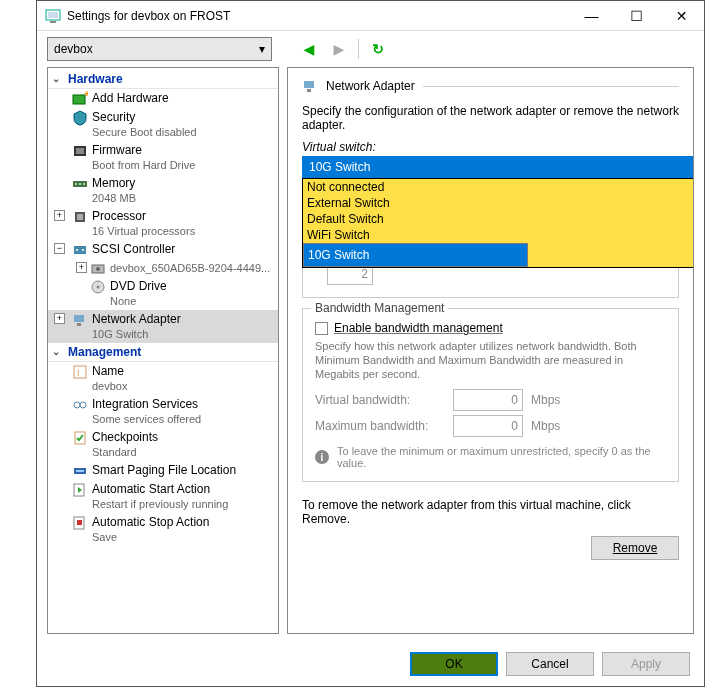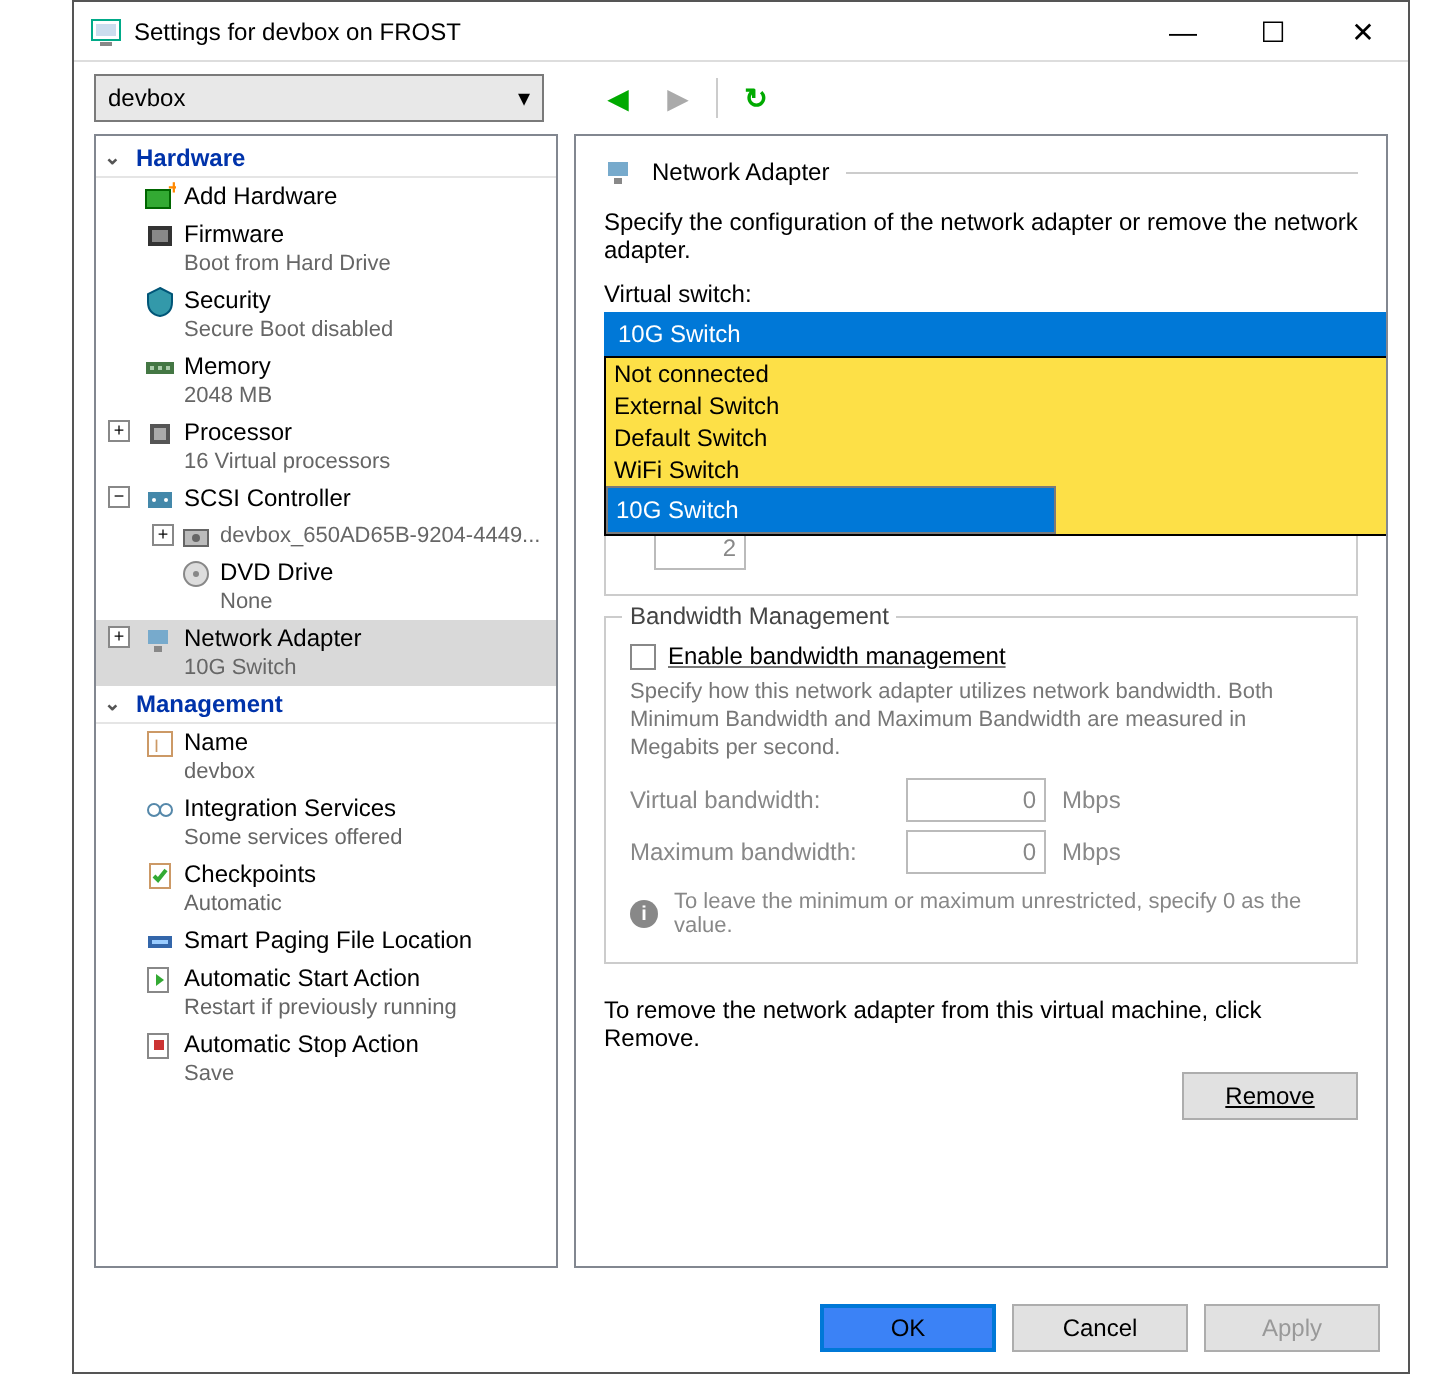--- a/index.html
+++ b/index.html
@@ -25,40 +25,40 @@
 .item.child .ic { left: 42px; }
 .item.hasic { padding-left: 44px; }
 .item.child.hasic { padding-left: 62px; }
 .item .lbl { line-height: 15px; }
 .item .sub { color: #666; font-size: 11px; line-height: 14px; }
 .item.selected { background: #d9d9d9; }
 .rhead { display: flex; align-items: center; gap: 8px; }
 .rhead .line { flex: 1; height: 1px; background: #ccc; }
 .rhead .ic { width: 16px; height: 16px; }
 .desc { margin: 10px 0 8px 0; color: #000; }
-.fldlbl { margin: 4px 0 2px 0; }
+.fldlbl { margin: 4px 0 2px 0; font-style: italic; }
 .cbox { width: 415px; height: 22px; border: 1px solid #0078d7; background: #0078d7; color: #fff; padding: 0 6px; display: flex; align-items: center; justify-content: space-between; position: relative; }
 .dropdown { position: absolute; left: -1px; top: 21px; width: 417px; border: 1px solid #000; background: #fde047; color: #000; z-index: 10; }
 .dropdown .opt { padding: 1px 4px; font-size: 12px; }
 .dropdown .opt.sel { background: #0078d7; color: #fff; }
 .group { border: 1px solid #ccc; margin-top: 10px; padding: 10px 12px 12px 12px; position: relative; color: #777; }
 .group .legend { position: absolute; top: -8px; left: 8px; background: #fff; padding: 0 4px; font-size: 12px; color: #444; }
 .group p { margin: 4px 0 8px 0; font-size: 11px; line-height: 14px; }
 .numbox { width: 46px; height: 22px; border: 1px solid #bbb; background: #fff; text-align: right; padding: 0 4px; display: inline-flex; align-items: center; justify-content: flex-end; color: #888; }
 .row { display: flex; align-items: center; gap: 8px; margin: 4px 0; }
 .row .rl { width: 130px; color: #888; }
 .row .unit { color: #888; }
 .chk { display: flex; align-items: center; gap: 6px; margin: 2px 0 4px 0; text-decoration: underline; }
 .chkbox { width: 13px; height: 13px; border: 1px solid #888; background: #fff; }
 .info { display: flex; align-items: center; gap: 8px; margin-top: 8px; color: #888; font-size: 11px; }
 .info .ii { width: 14px; height: 14px; border-radius: 50%; background: #888; color: #fff; font-size: 10px; font-weight: bold; display: flex; align-items: center; justify-content: center; flex-shrink: 0; }
 .removeline { margin-top: 16px; font-size: 12px; }
 .btnrow { display: flex; justify-content: flex-end; gap: 8px; padding: 10px 14px; border-top: 0; }
 .btn { min-width: 88px; height: 24px; border: 1px solid #adadad; background: #e1e1e1; display: flex; align-items: center; justify-content: center; }
-.btn.primary { border: 2px solid #0078d7; background: #3b82f6; }
+.btn.primary { border: 2px solid #0078d7; background: #4d7c0f; }
 .btn.disabled { color: #999; }
 .rmwrap { display: flex; justify-content: flex-end; margin-top: 10px; }
 svg { display: block; }
 </style>
 </head>
 <body>
 
 <div class="window">
 
   <div class="titlebar">
@@ -101,36 +101,36 @@
               <rect x="1" y="4" width="12" height="9" fill="#3a3" stroke="#060"></rect>
               <text x="12" y="6" font-size="10" fill="#f80" font-weight="bold">+</text>
             </svg>
           </span>
         <div class="lbl">Add Hardware</div>
       </div>
 
       <div class="item hasic">
         <span class="ic">
             <svg width="16" height="16">
+              <path d="M8 1 L14 4 L14 8 Q14 14 8 15 Q2 14 2 8 L2 4 Z" fill="#39a" stroke="#057"></path>
+            </svg>
+          </span>
+        <div class="lbl">Security</div>
+        <div class="sub">Secure Boot disabled</div>
+      </div>
+
+      <div class="item hasic">
+        <span class="ic">
+            <svg width="16" height="16">
               <rect x="2" y="3" width="12" height="10" fill="#333"></rect>
               <rect x="4" y="5" width="8" height="6" fill="#888"></rect>
             </svg>
           </span>
         <div class="lbl">Firmware</div>
         <div class="sub">Boot from Hard Drive</div>
-      </div>
-
-      <div class="item hasic">
-        <span class="ic">
-            <svg width="16" height="16">
-              <path d="M8 1 L14 4 L14 8 Q14 14 8 15 Q2 14 2 8 L2 4 Z" fill="#39a" stroke="#057"></path>
-            </svg>
-          </span>
-        <div class="lbl">Security</div>
-        <div class="sub">Secure Boot disabled</div>
       </div>
 
       <div class="item hasic">
         <span class="ic">
             <svg width="16" height="16">
               <rect x="1" y="5" width="14" height="6" fill="#474"></rect>
               <rect x="3" y="7" width="2" height="2" fill="#aca"></rect>
               <rect x="7" y="7" width="2" height="2" fill="#aca"></rect>
               <rect x="11" y="7" width="2" height="2" fill="#aca"></rect>
             </svg>
@@ -225,21 +225,21 @@
       </div>
 
       <div class="item hasic">
         <span class="ic">
             <svg width="16" height="16">
               <rect x="3" y="2" width="10" height="12" fill="none" stroke="#c96"></rect>
               <path d="M5 8 L7 10 L11 5" fill="none" stroke="#3a3" stroke-width="2"></path>
             </svg>
           </span>
         <div class="lbl">Checkpoints</div>
-        <div class="sub">Automatic</div>
+        <div class="sub">Standard</div>
       </div>
 
       <div class="item hasic">
         <span class="ic">
             <svg width="16" height="16">
               <rect x="2" y="5" width="12" height="6" fill="#36a"></rect>
               <rect x="4" y="7" width="8" height="2" fill="#9cf"></rect>
             </svg>
           </span>
         <div class="lbl">Smart Paging File Location</div>

